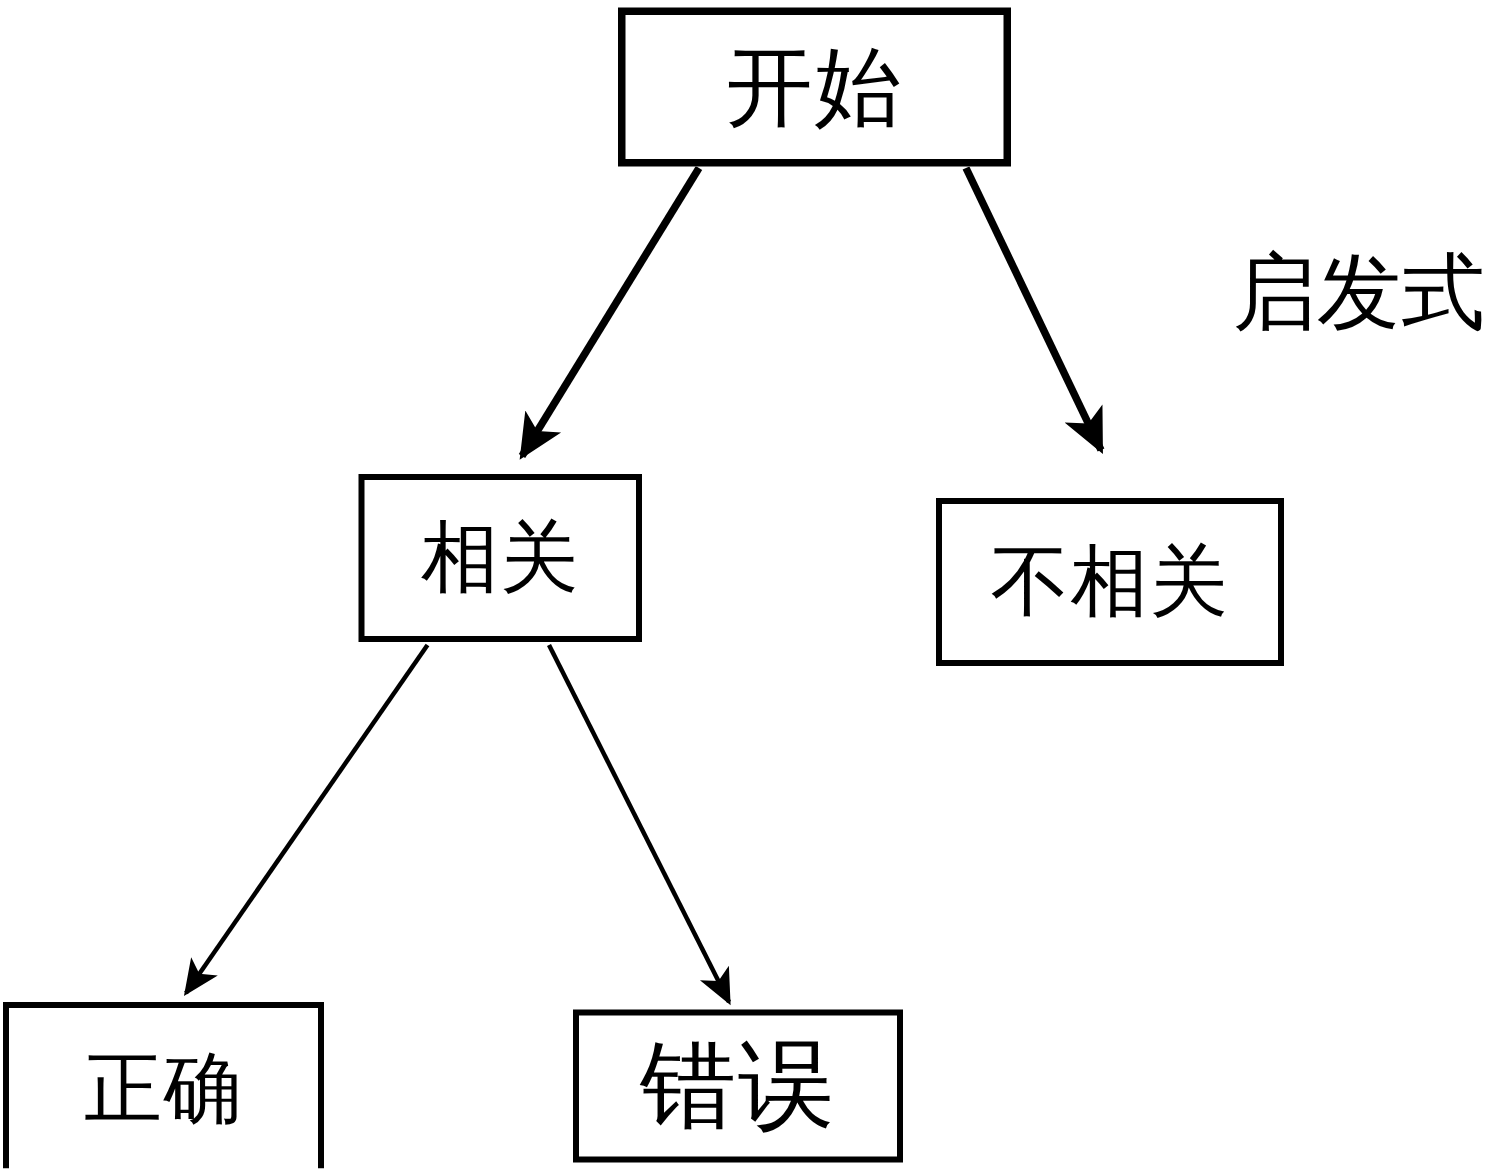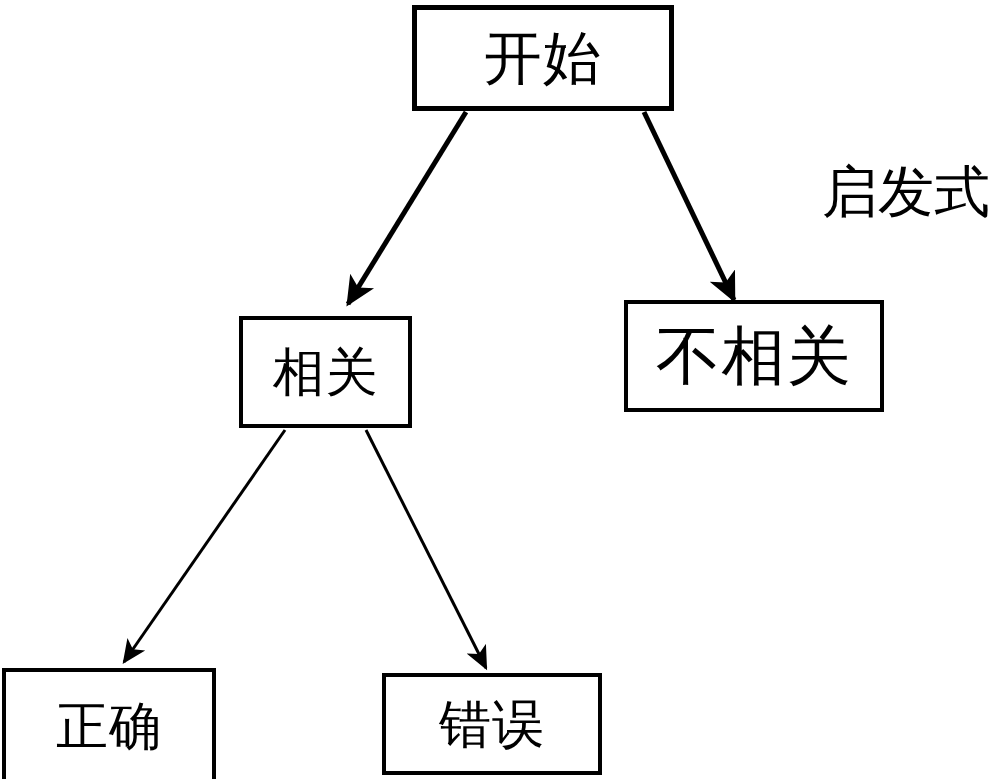--- a/index.html
+++ b/index.html
@@ -72,32 +72,32 @@
 
     <line x1="285" y1="430" x2="124" y2="662" stroke="#000000" stroke-width="3" marker-end="url(#ah-thin)"></line>
 
     <line x1="366" y1="430" x2="486" y2="668" stroke="#000000" stroke-width="3" marker-end="url(#ah-thin)"></line>
   </svg>
 
   <div class="node" style="left:412px; top:5px; width:262px; height:106px; border-width:5px; font-size:58px;">
     <span class="node-label">开始</span>
   </div>
 
-  <div class="node" style="left:239px; top:316px; width:173px; height:112px; border-width:4px; font-size:52px;">
+  <div class="node" style="left:239px; top:316px; width:189px; height:112px; border-width:4px; font-size:52px;">
     <span class="node-label">相关</span>
   </div>
 
-  <div class="node" style="left:624px; top:300px; width:260px; height:112px; border-width:4px; font-size:64px;">
+  <div class="node" style="left:624px; top:332px; width:232px; height:112px; border-width:4px; font-size:52px;">
     <span class="node-label">不相关</span>
   </div>
 
   <div class="node" style="left:2px; top:668px; width:214px; height:116px; border-width:4px; font-size:52px;">
     <span class="node-label">正确</span>
   </div>
 
-  <div class="node" style="left:382px; top:673px; width:220px; height:102px; border-width:4px; font-size:52px;">
+  <div class="node" style="left:382px; top:673px; width:220px; height:102px; border-width:4px; font-size:64px;">
     <span class="node-label">错误</span>
   </div>
 
-  <div class="side-label" style="left:822px; top:168px; font-size:56px;font-family:Liberation Mono, monospace;">启发式</div>
+  <div class="side-label" style="left:822px; top:168px; font-size:56px;">启发式</div>
 
 
 </div>
 
 </body></html>

